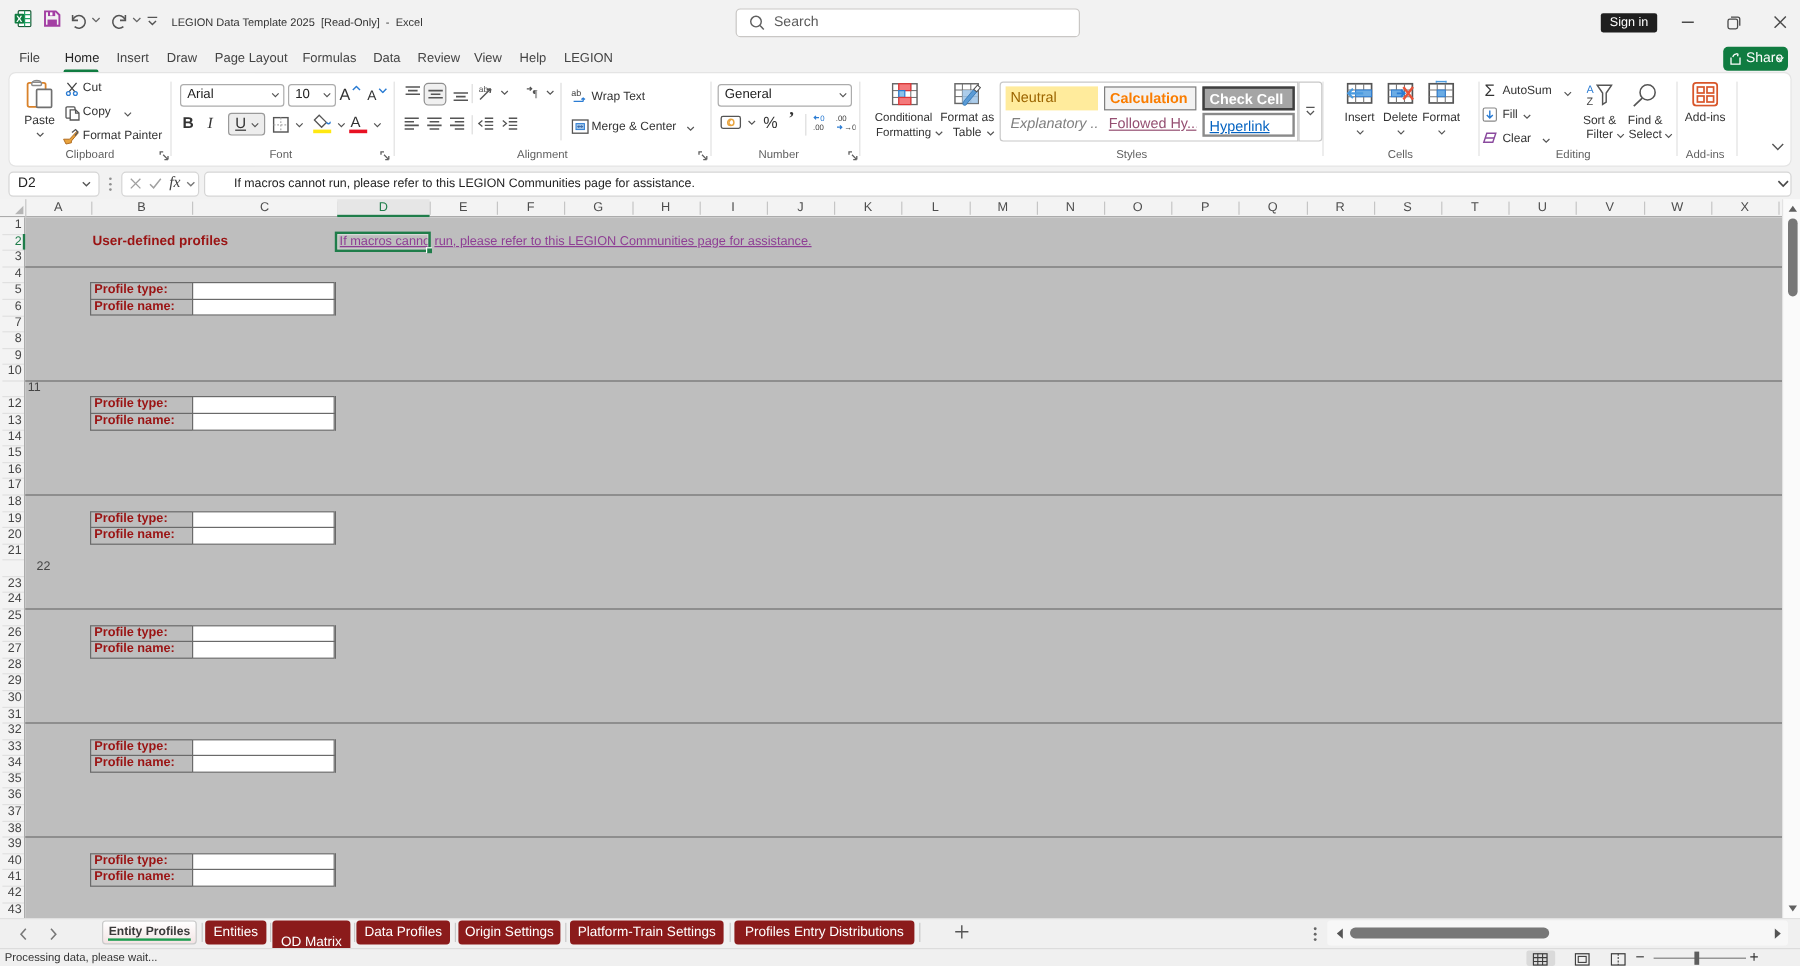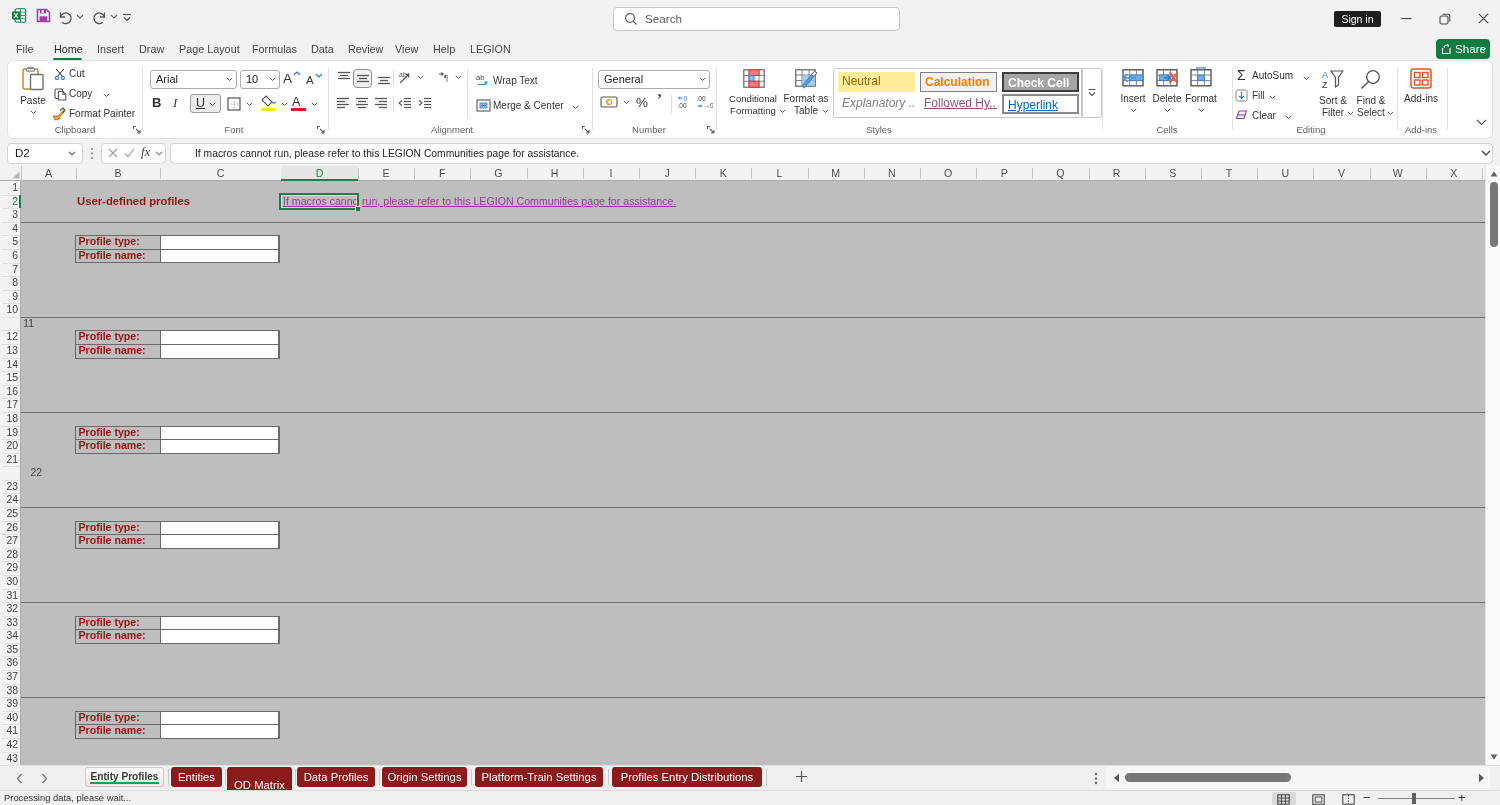--- a/index.html
+++ b/index.html
@@ -34,20 +34,21 @@
 <path d="M12.5 2.5 L12.5 7 L8 7" fill="none" stroke="#555" stroke-width="1.3"></path>
 <path d="M12.2 6.3 A5.3 5.3 0 1 0 10.8 12.2" fill="none" stroke="#555" stroke-width="1.3"></path>
 </svg>
 <svg class="ab" style="left:110px;top:14px" width="8" height="5" viewBox="0 0 8 5">
       <path d="M1 1 L4 4 L7 1" fill="none" stroke="#666" stroke-width="1.1"></path>
     </svg>
 <svg class="ab" style="left:122px;top:13px" width="10" height="9" viewBox="0 0 10 9">
 <line x1="1" y1="1.5" x2="9" y2="1.5" stroke="#555" stroke-width="1.2"></line>
 <path d="M2 4.5 L5 7.5 L8 4.5" fill="none" stroke="#555" stroke-width="1.2"></path>
 </svg>
+<div class="ab" style="left:143px;top:0;height:38px;line-height:38px;font-size:9.2px;color:#333;">LEGION Data Template 2025&nbsp; [Read-Only]&nbsp; -&nbsp; Excel</div>
 <div class="ab" style="left:613px;top:7px;width:287px;height:24px;background:#fff;border:1px solid #C9C7C5;border-radius:4px;"></div>
 <svg class="ab" style="left:624px;top:12px" width="14" height="14" viewBox="0 0 14 14">
       <circle cx="6" cy="6" r="4.4" fill="none" stroke="#5f5f5f" stroke-width="1.2"></circle>
       <line x1="9.3" y1="9.3" x2="12.5" y2="12.5" stroke="#5f5f5f" stroke-width="1.2"></line>
     </svg>
 <div class="ab" style="left:645px;top:7px;height:24px;line-height:24px;font-size:11.7px;color:#5A5A5A;">Search</div>
 <div class="ab ctr" style="left:1334px;top:11px;width:47px;height:15.5px;background:#1F1F1F;border-radius:2px;color:#fff;font-size:10.5px;">Sign in</div>
 <svg class="ab" style="left:1401px;top:13px" width="11" height="11" viewBox="0 0 11 11">
       <line x1="0.5" y1="5.5" x2="10.5" y2="5.5" stroke="#4a4a4a" stroke-width="1.2"></line>
     </svg>
@@ -89,21 +90,21 @@
 <div class="ab" style="left:592px;top:7px;width:1px;height:62px;background:#E1E1E1;"></div>
 <div class="ab" style="left:716px;top:7px;width:1px;height:62px;background:#E1E1E1;"></div>
 <div class="ab" style="left:1102px;top:7px;width:1px;height:62px;background:#E1E1E1;"></div>
 <div class="ab" style="left:1232px;top:7px;width:1px;height:62px;background:#E1E1E1;"></div>
 <div class="ab" style="left:1397px;top:7px;width:1px;height:62px;background:#E1E1E1;"></div>
 <div class="ab" style="left:1447px;top:7px;width:1px;height:62px;background:#E1E1E1;"></div>
 <div class="ab" style="left:30px;top:63px;width:90px;text-align:center;font-size:9.5px;color:#5f5f5f;">Clipboard</div>
 <div class="ab" style="left:189px;top:63px;width:90px;text-align:center;font-size:9.5px;color:#5f5f5f;">Font</div>
 <div class="ab" style="left:407px;top:63px;width:90px;text-align:center;font-size:9.5px;color:#5f5f5f;">Alignment</div>
 <div class="ab" style="left:604px;top:63px;width:90px;text-align:center;font-size:9.5px;color:#5f5f5f;">Number</div>
-<div class="ab" style="left:866px;top:63px;width:90px;text-align:left;font-size:9.5px;color:#5f5f5f;">Styles</div>
+<div class="ab" style="left:866px;top:63px;width:90px;text-align:right;font-size:9.5px;color:#5f5f5f;">Styles</div>
 <div class="ab" style="left:1122px;top:63px;width:90px;text-align:center;font-size:9.5px;color:#5f5f5f;">Cells</div>
 <div class="ab" style="left:1266px;top:63px;width:90px;text-align:center;font-size:9.5px;color:#5f5f5f;">Editing</div>
 <div class="ab" style="left:1376px;top:63px;width:90px;text-align:center;font-size:9.5px;color:#5f5f5f;">Add-ins</div>
 <svg class="ab" style="left:132px;top:64px" width="10" height="10" viewBox="0 0 10 10">
       <path d="M1.5 4 V1.5 H4" fill="none" stroke="#5f5f5f" stroke-width="1.1"></path>
       <path d="M4 4 L8 8 M8 8 V5 M8 8 H5" fill="none" stroke="#5f5f5f" stroke-width="1.1"></path>
     </svg>
 <svg class="ab" style="left:316px;top:64px" width="10" height="10" viewBox="0 0 10 10">
       <path d="M1.5 4 V1.5 H4" fill="none" stroke="#5f5f5f" stroke-width="1.1"></path>
       <path d="M4 4 L8 8 M8 8 V5 M8 8 H5" fill="none" stroke="#5f5f5f" stroke-width="1.1"></path>

